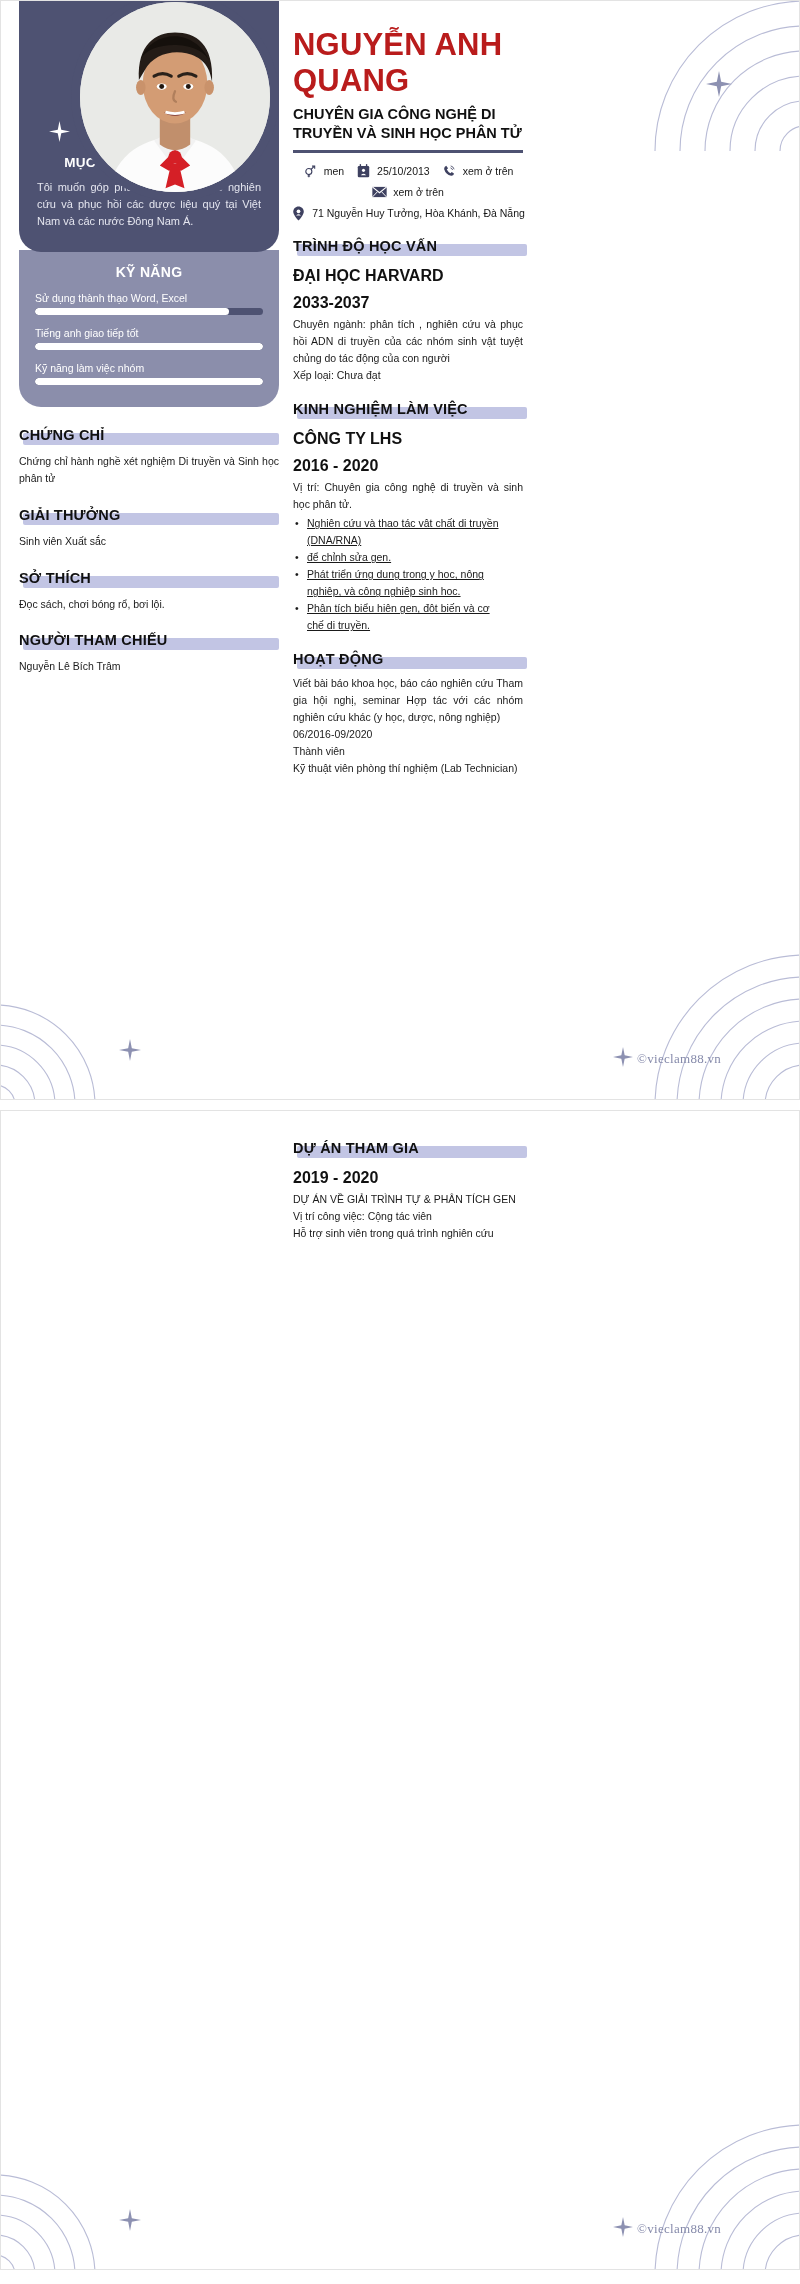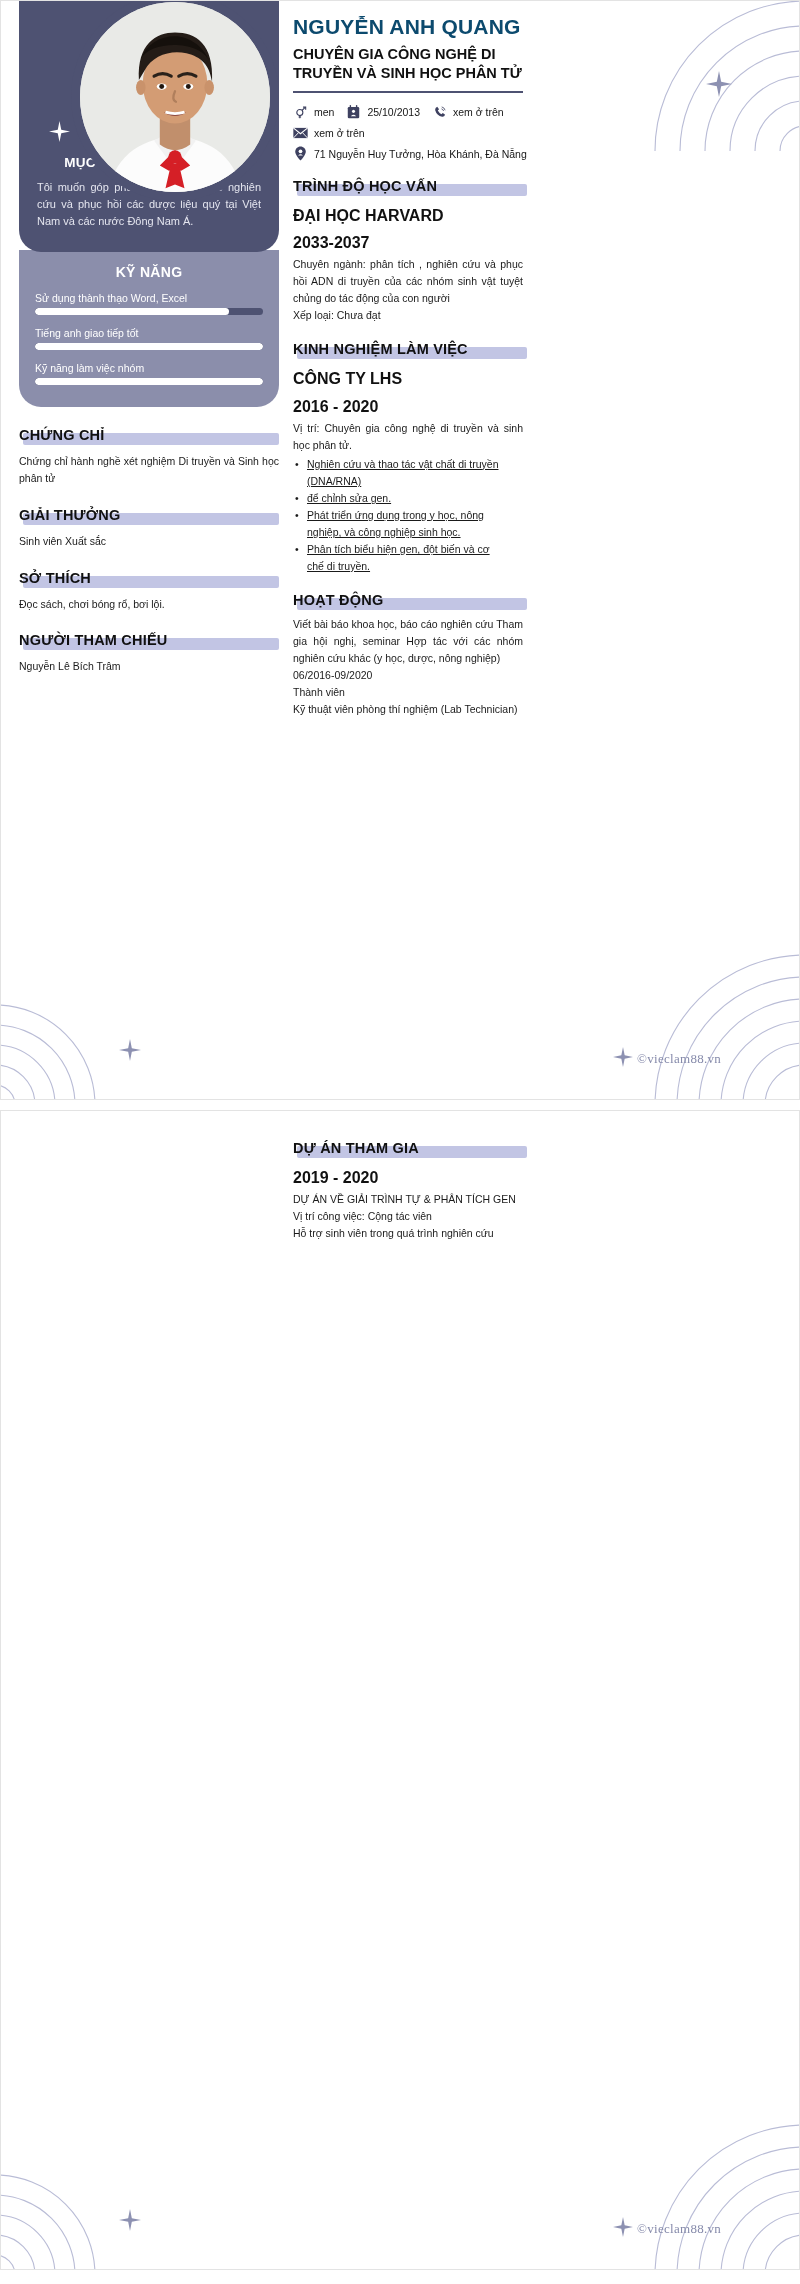--- a/index.html
+++ b/index.html
@@ -136,25 +136,26 @@
     text-align: justify;
   }
 
   
   .right-col {
     position: absolute;
     left: 292px; top: 14px;
     width: 230px;
   }
   .name {
-    font-size: 21px;
+    font-size: 31px;
     font-weight: bold;
     line-height: 1.16;
     letter-spacing: .2px;
-    color: #0c4a6e;
+    color: #b91c1c;
+    margin-top: 12px;
   }
   .role {
     font-size: 14.5px;
     font-weight: bold;
     line-height: 1.32;
     margin-top: 6px;
     color: #111111;
   }
   .rule {
     width: 100%;
@@ -163,20 +164,21 @@
     margin: 7px 0 11px 0;
   }
   .contact-line {
     display: flex;
     align-items: center;
     flex-wrap: nowrap;
     font-size: 10.5px;
     margin-bottom: 6px;
     color: #161616;
     white-space: nowrap;
+    justify-content: center;
   }
   .contact-item { display:flex; align-items:center; margin-right: 12px; }
   .contact-item:last-child { margin-right:0; }
   .ci-icon {
     width: 15px; height: 15px;
     margin-right: 6px;
     display: inline-flex;
     align-items:center; justify-content:center;
     flex: 0 0 auto;
   }

